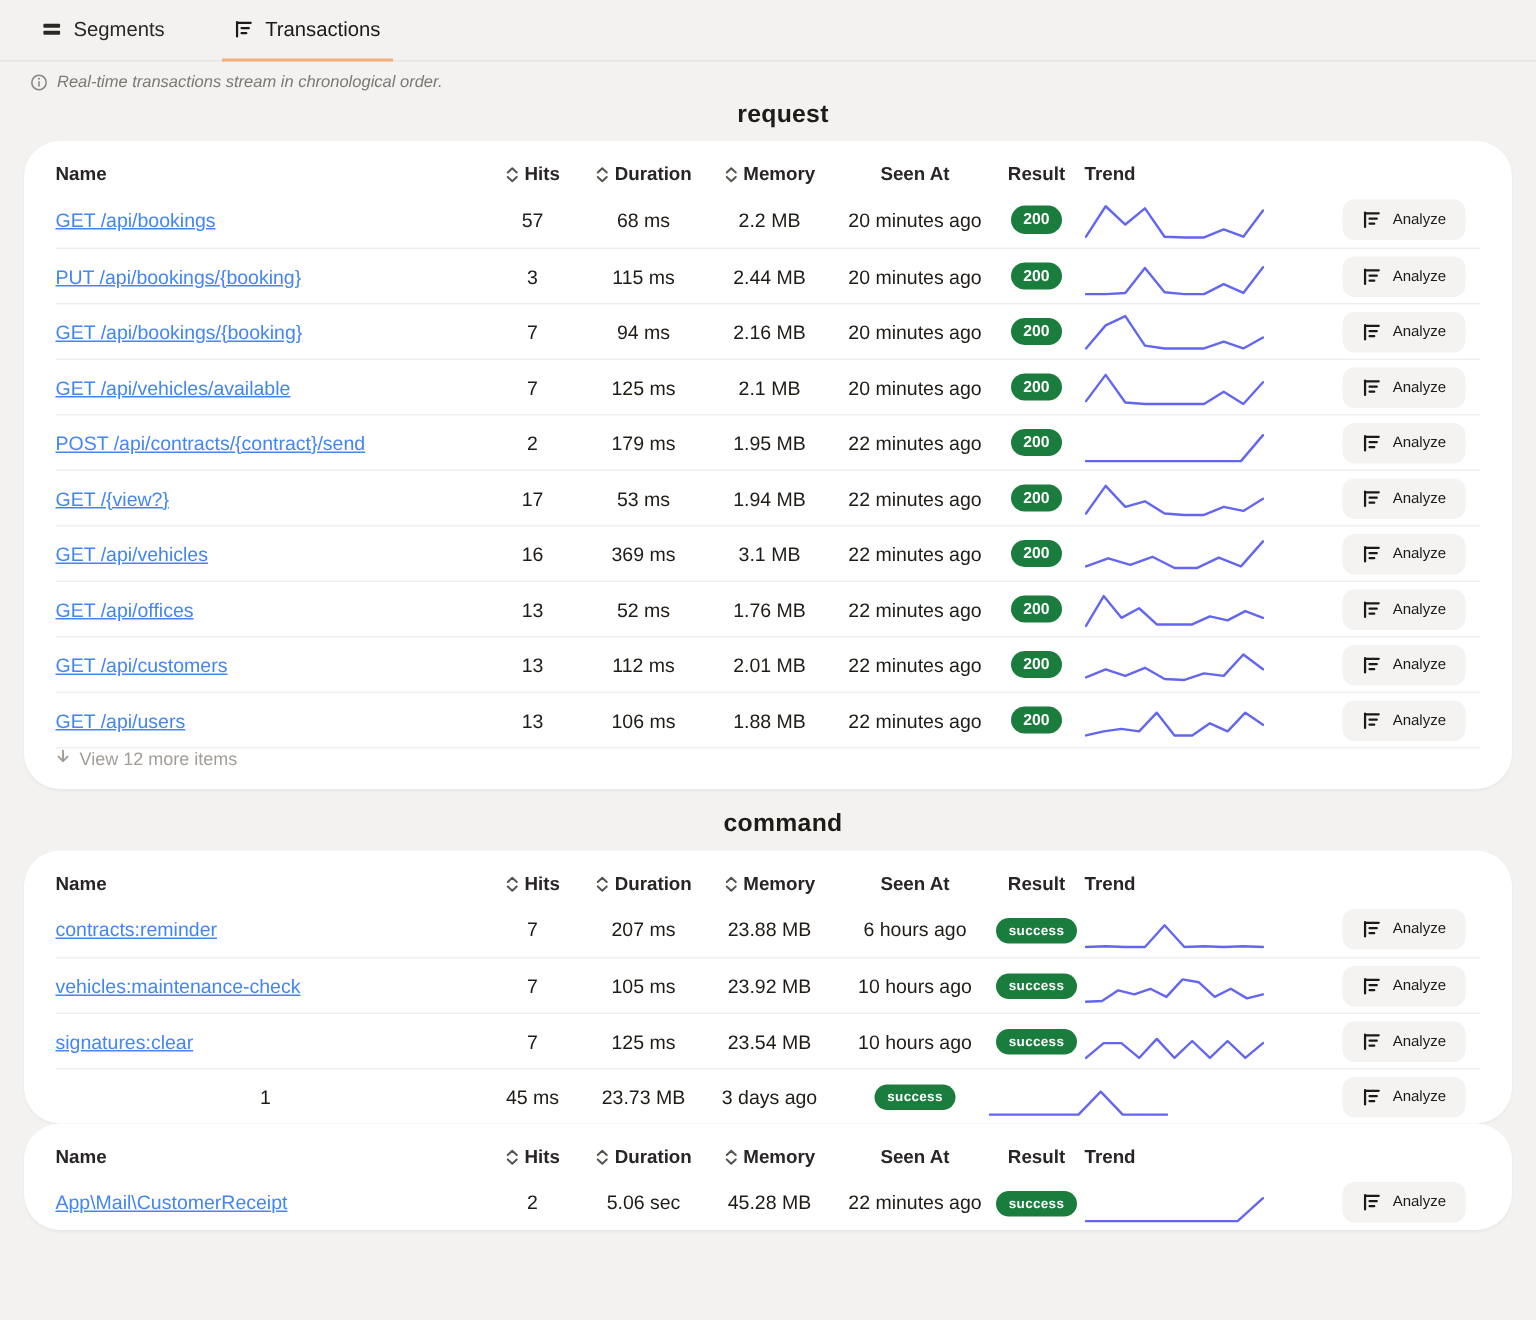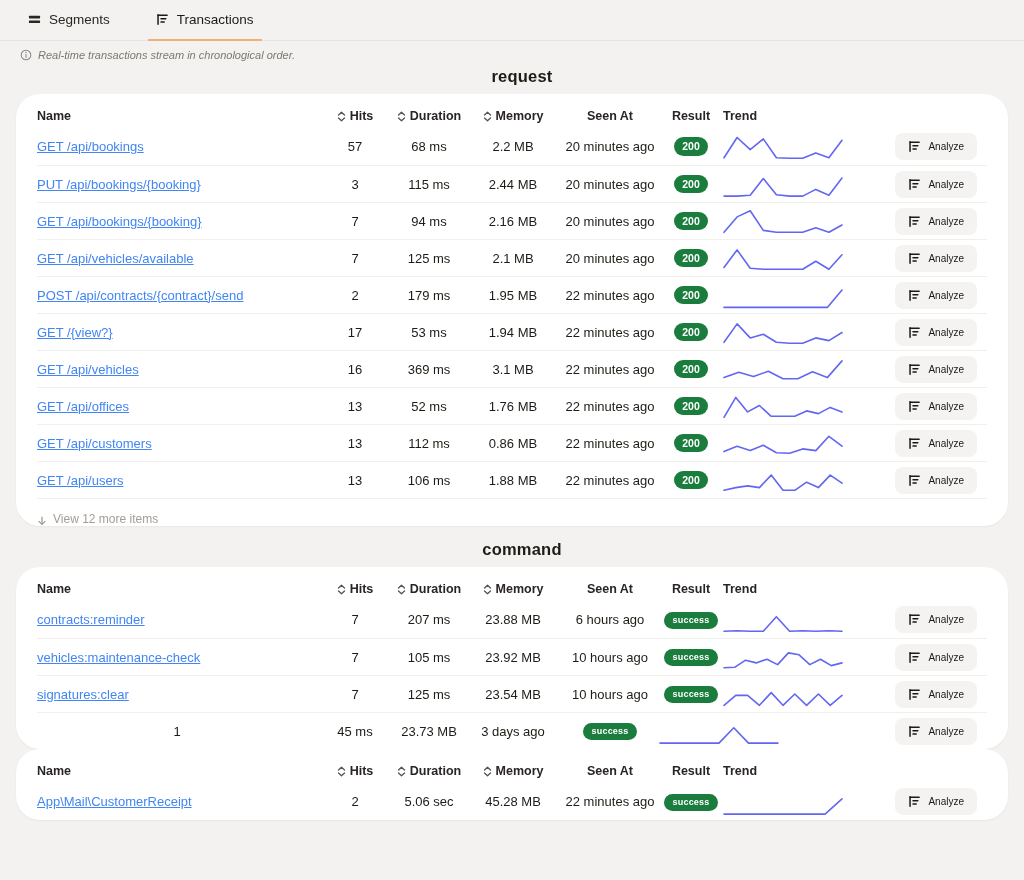--- a/index.html
+++ b/index.html
@@ -115,21 +115,21 @@
     font-family: inherit;
     font-size: 10px;
     font-weight: 500;
     color: #1c1917;
     cursor: pointer;
     margin-right: 10px;
   }
 
   .tfoot {
     display: flex;
-    align-items: flex-end;
+    align-items: flex-start;
     gap: 6px;
     height: 28px;
     border-top: 1px solid #f1efec;
     font-size: 12px;
     color: #a29d97;
     cursor: pointer;
   }
 </style>
 </head>
 <body>
@@ -401,21 +401,21 @@
         </svg>
         <span>Analyze</span>
       </button>
     </div>
   </div>
 
   <div class="trow">
     <div class="td"><a class="link" href="#">GET /api/customers</a></div>
     <div class="td c">13</div>
     <div class="td c">112 ms</div>
-    <div class="td c">0.86 MB</div>
+    <div class="td c">2.01 MB</div>
     <div class="td c">22 minutes ago</div>
     <div class="td c"><span class="badge">200</span></div>
     <div class="td">
       <svg class="spark" width="120" height="30" viewBox="0 0 120 30">
                 <polyline points="1.0,23.6 14.1,18.2 27.2,22.6 40.3,17.2 53.4,24.7 66.6,25.3 79.7,20.9 92.8,22.6 105.9,8.3 119.0,18.2" fill="none" stroke="#6366f1" stroke-width="1.6" stroke-linejoin="round" stroke-linecap="round"></polyline>
               </svg>
     </div>
     <div></div>
     <div class="td right">
       <button class="analyze">

